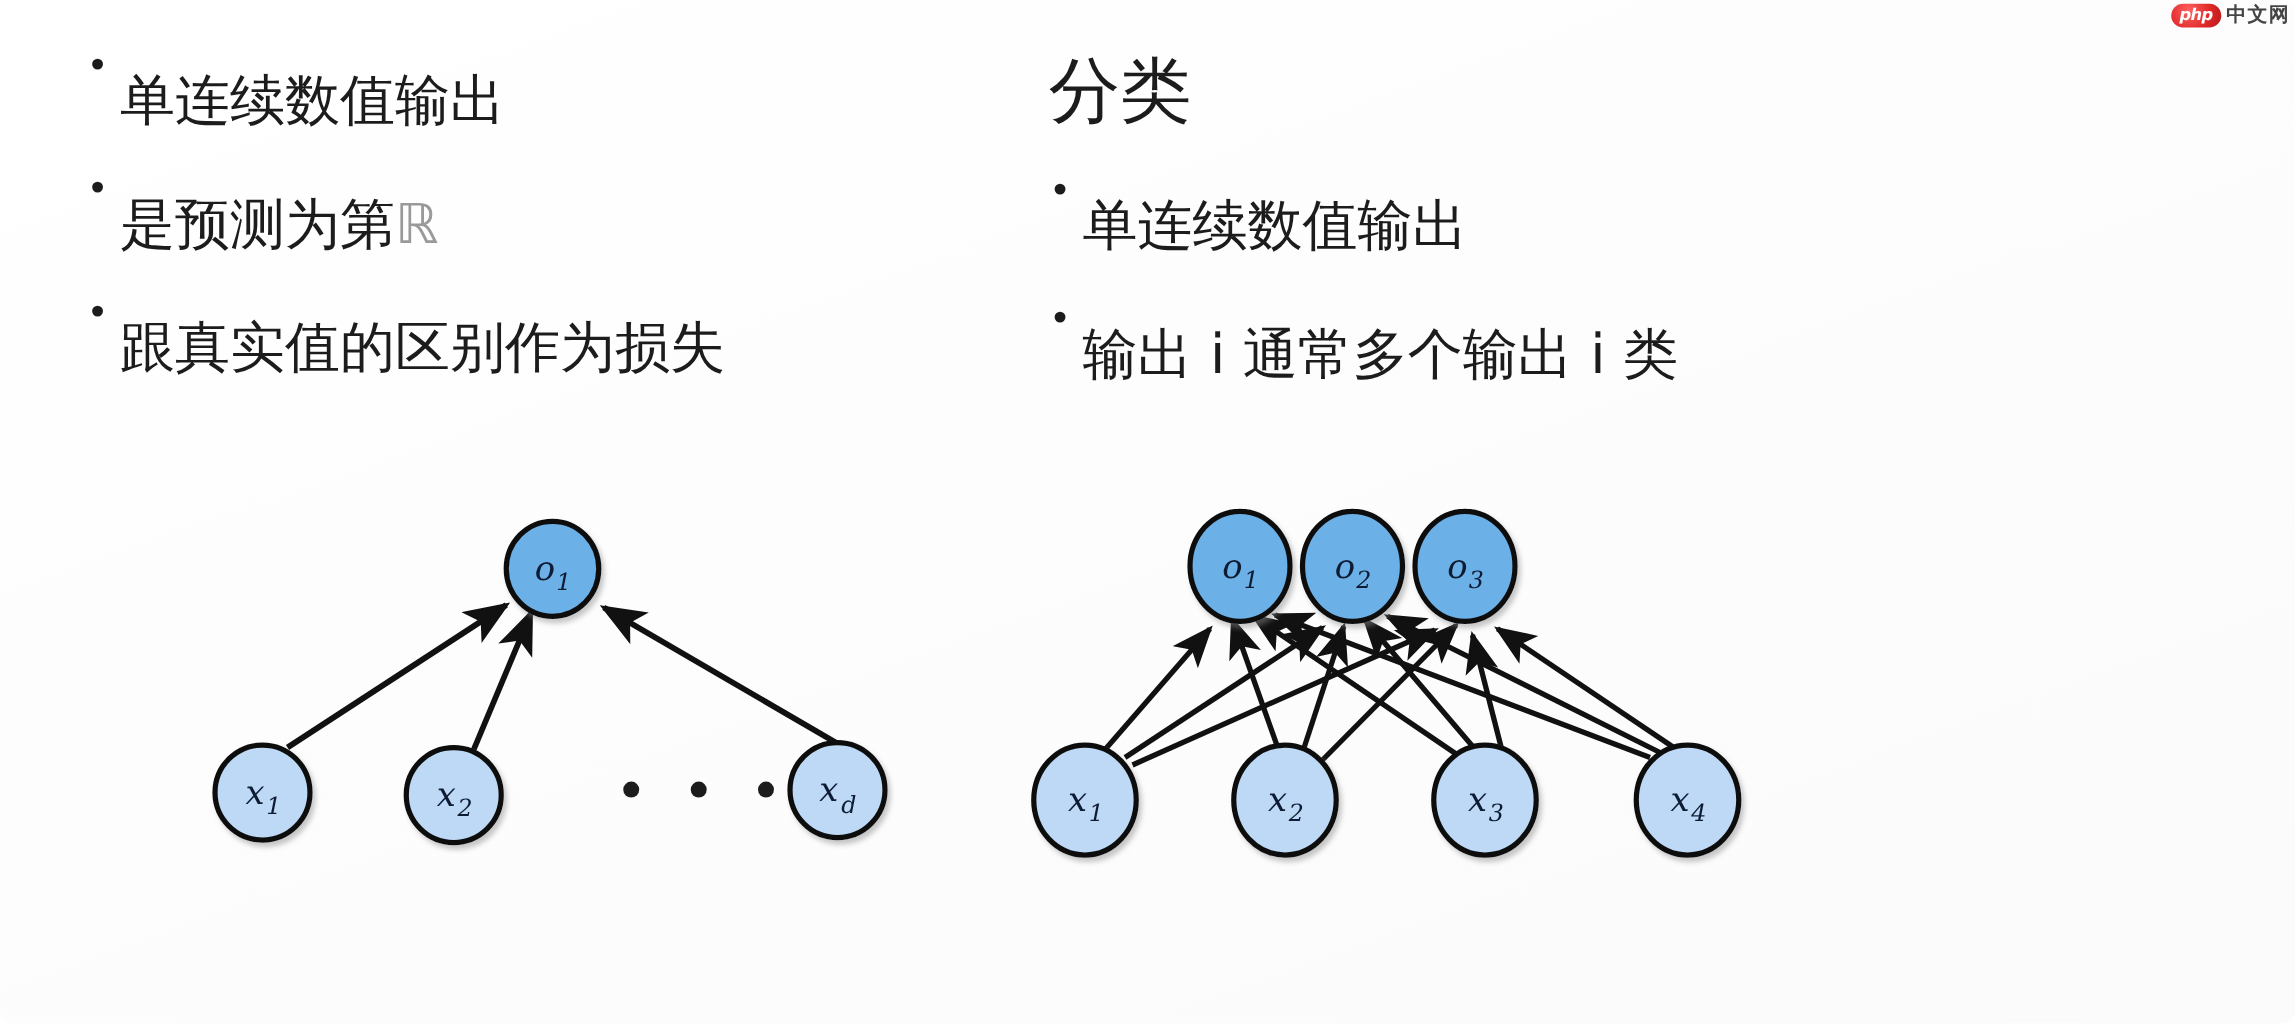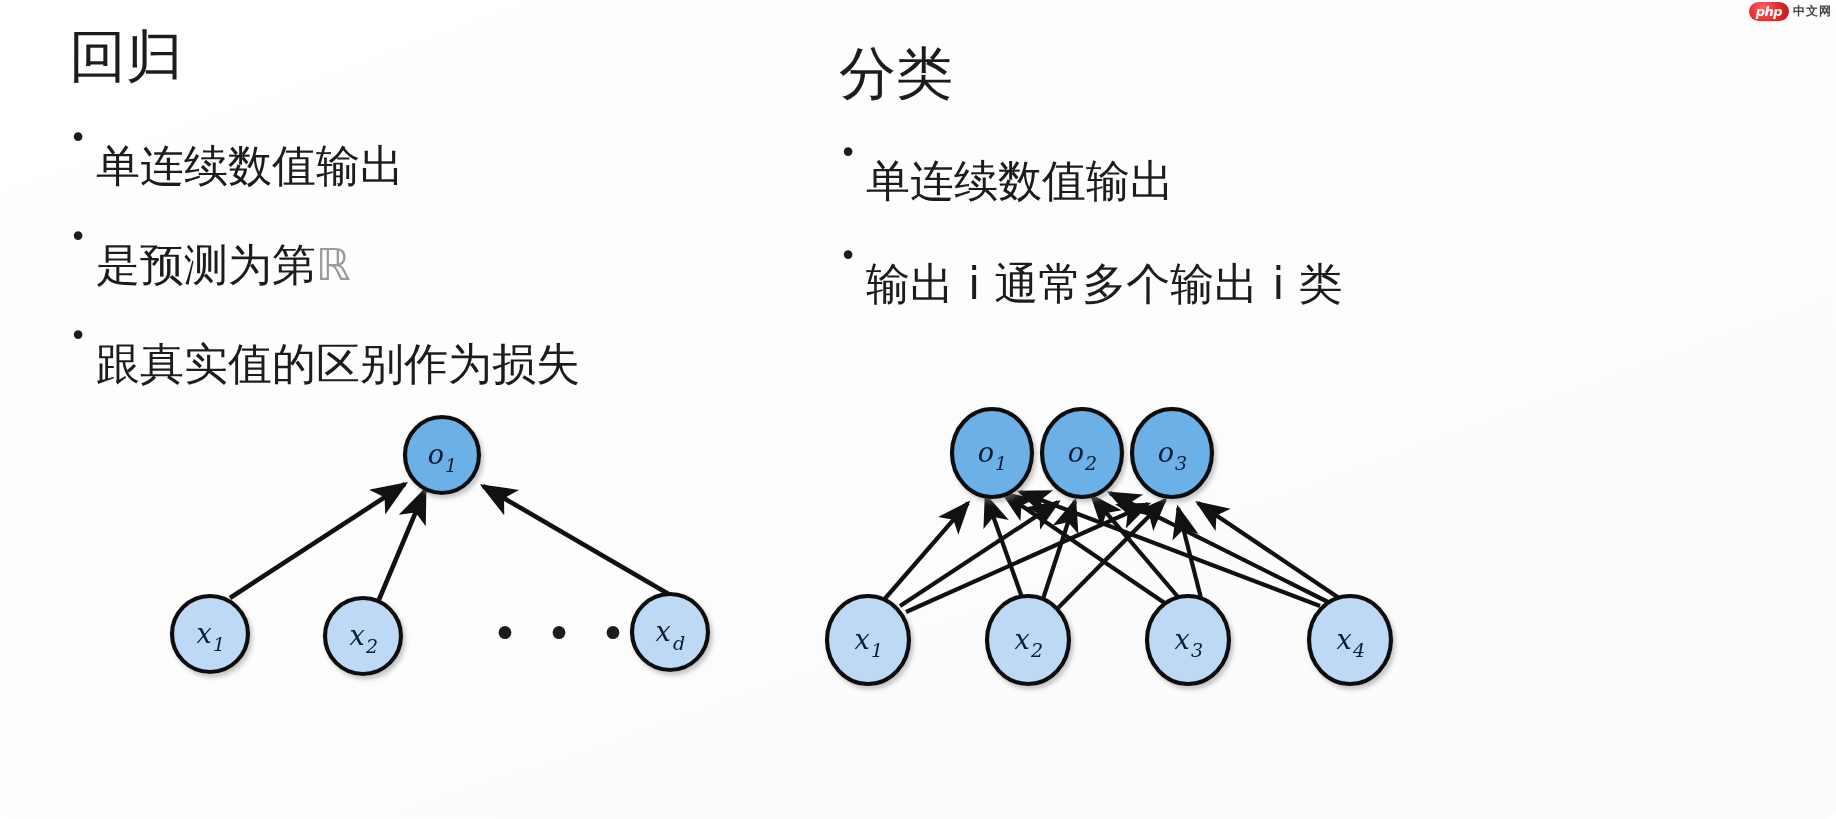--- a/index.html
+++ b/index.html
@@ -39,21 +39,21 @@
     font-size: 13px;
     font-weight: bold;
     font-style: italic;
     line-height: 19px;
     padding: 0 7px;
     border-radius: 10px;
     letter-spacing: -0.5px;
     font-family: "DejaVu Sans", sans-serif;
   }
   .wm-text {
-    font-size: 12px;
+    font-size: 16px;
     color: #3b3b3b;
     font-weight: 600;
     letter-spacing: 1px;
     font-family: "DejaVu Sans", sans-serif;
   }
 
   
   .col {
     position: absolute;
     top: 0;
@@ -130,21 +130,20 @@
 <body>
 
 <div class="slide">
 
   <div class="watermark">
     <span class="wm-logo">php</span>
     <span class="wm-text">中文网</span>
   </div>
 
   <div class="col col-left">
-    <div class="heading">回归</div>
     <ul class="bullets">
       <li class="bullet">
         <span class="bullet-dot">•</span>
         <span class="bullet-body">
           <span class="bullet-line">单连续数值输出</span>
         </span>
       </li>
       <li class="bullet">
         <span class="bullet-dot">•</span>
         <span class="bullet-body">

